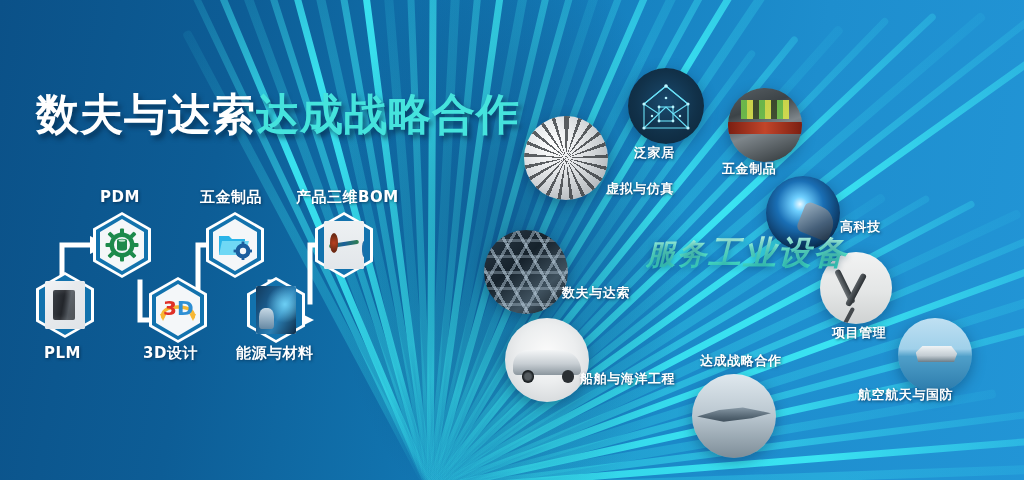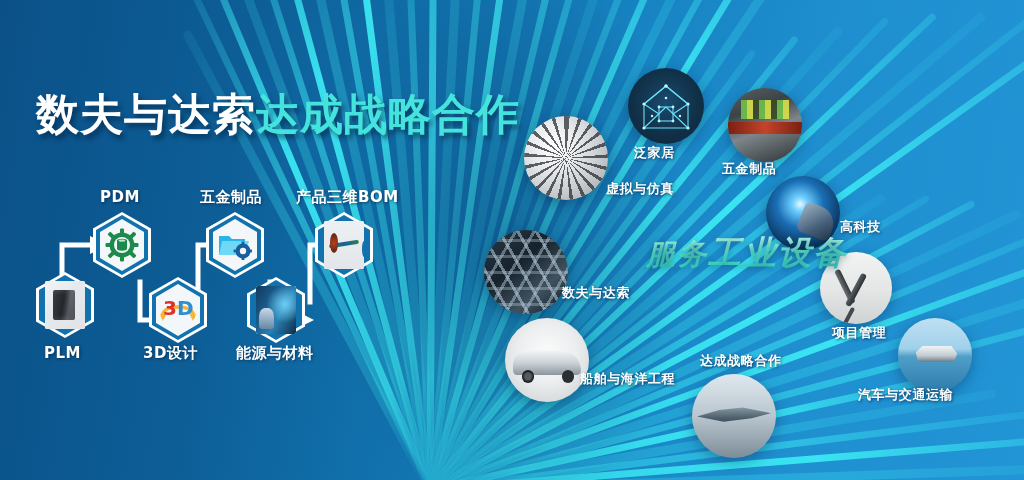--- a/index.html
+++ b/index.html
@@ -450,21 +450,21 @@
     <div class="ind-label" style="left:840px; top:218px;font-family:Liberation Serif, serif;">高科技</div>
 
     <div class="circ" style="left:820px; top:252px; width:72px; height:72px;">
       <div class="fill f-robot"></div>
     </div>
     <div class="ind-label" style="left:832px; top:324px;">项目管理</div>
 
     <div class="circ" style="left:898px; top:318px; width:74px; height:74px;">
       <div class="fill f-ship"></div>
     </div>
-    <div class="ind-label" style="left:858px; top:386px;">汽车与交通运输</div>
+    <div class="ind-label" style="left:858px; top:386px;">航空航天与国防</div>
 
     <div class="circ" style="left:484px; top:230px; width:84px; height:84px;">
       <div class="fill f-energy"></div>
     </div>
     <div class="ind-label" style="left:562px; top:284px;">数夫与达索</div>
 
     <div class="circ" style="left:505px; top:318px; width:84px; height:84px;">
       <div class="fill f-car"></div>
     </div>
     <div class="ind-label" style="left:580px; top:370px;">船舶与海洋工程</div>

